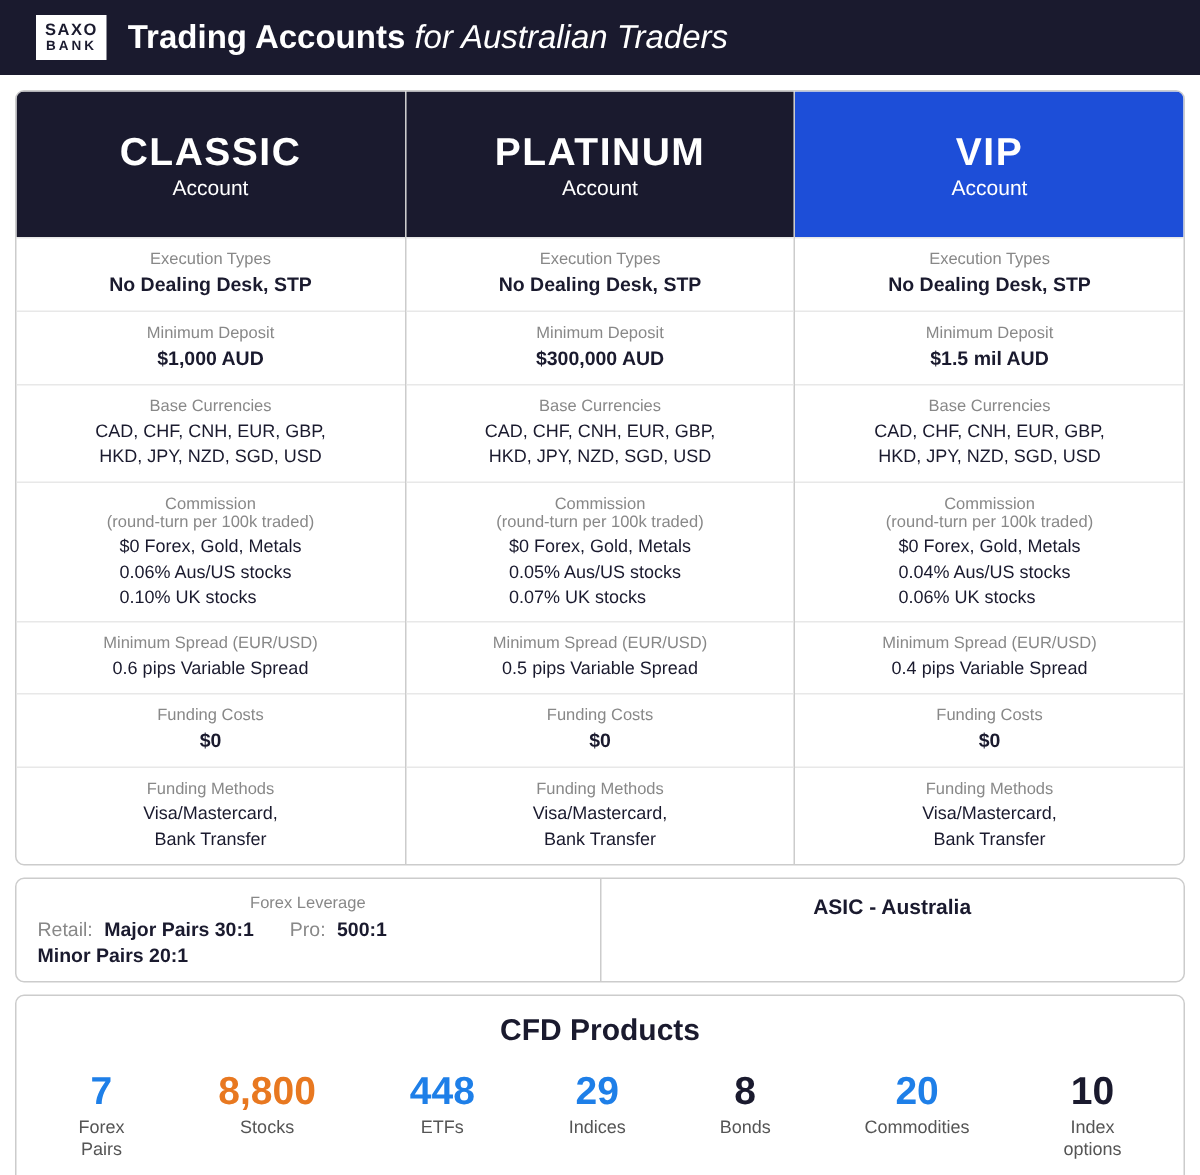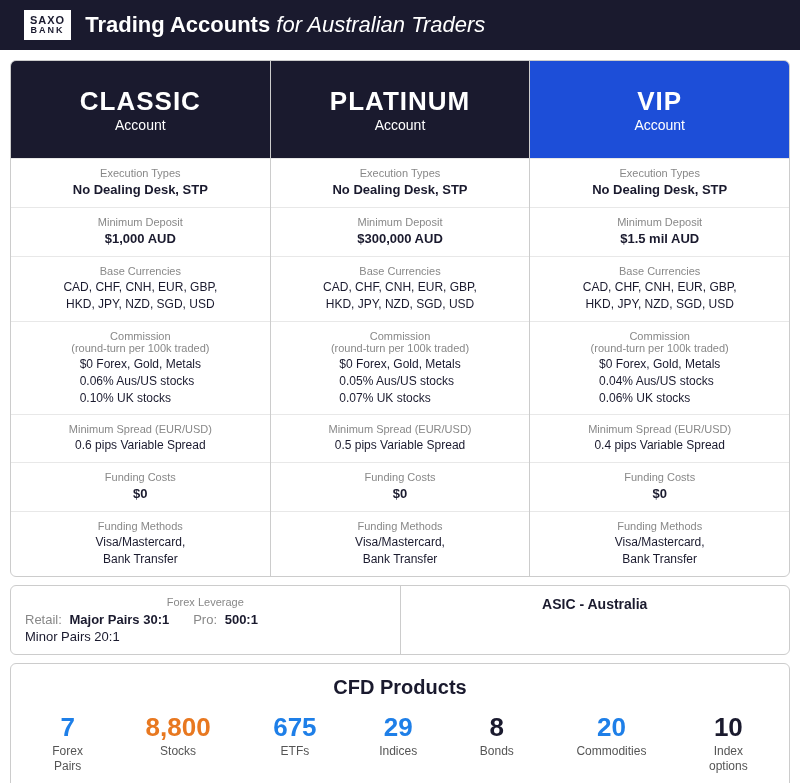--- a/index.html
+++ b/index.html
@@ -115,21 +115,21 @@
     }
     .bottom-left .leverage-row {
       display: flex;
       gap: 24px;
       font-size: 13px;
     }
     .bottom-left .leverage-row .lbl { color: #888; margin-right: 4px; }
     .bottom-left .leverage-row .val { font-weight: 700; color: #1a1a2e; }
     .bottom-left .leverage-sub {
       font-size: 13px;
-      font-weight: 400;
+      font-weight: 700;
       color: #1a1a2e;
       margin-top: 2px;
     }
     .bottom-right {
       flex: 1;
       padding: 10px 14px;
       text-align: center;
     }
     .bottom-right .section-label {
       color: #888;
@@ -346,21 +346,21 @@
         <div class="cfd-item">
     <span class="cfd-num" style="color:#1e7fe8">7</span>
     <span class="cfd-label" style="white-space:pre-line">Forex
 Pairs</span>
   </div>
         <div class="cfd-item">
     <span class="cfd-num" style="color:#e87820">8,800</span>
     <span class="cfd-label" style="white-space:pre-line">Stocks</span>
   </div>
         <div class="cfd-item">
-    <span class="cfd-num" style="color:#1e7fe8">675</span>
+    <span class="cfd-num" style="color:#1e7fe8">448</span>
     <span class="cfd-label" style="white-space:pre-line">ETFs</span>
   </div>
         <div class="cfd-item">
     <span class="cfd-num" style="color:#1e7fe8">29</span>
     <span class="cfd-label" style="white-space:pre-line">Indices</span>
   </div>
         <div class="cfd-item">
     <span class="cfd-num" style="color:#1a1a2e">8</span>
     <span class="cfd-label" style="white-space:pre-line">Bonds</span>
   </div>

